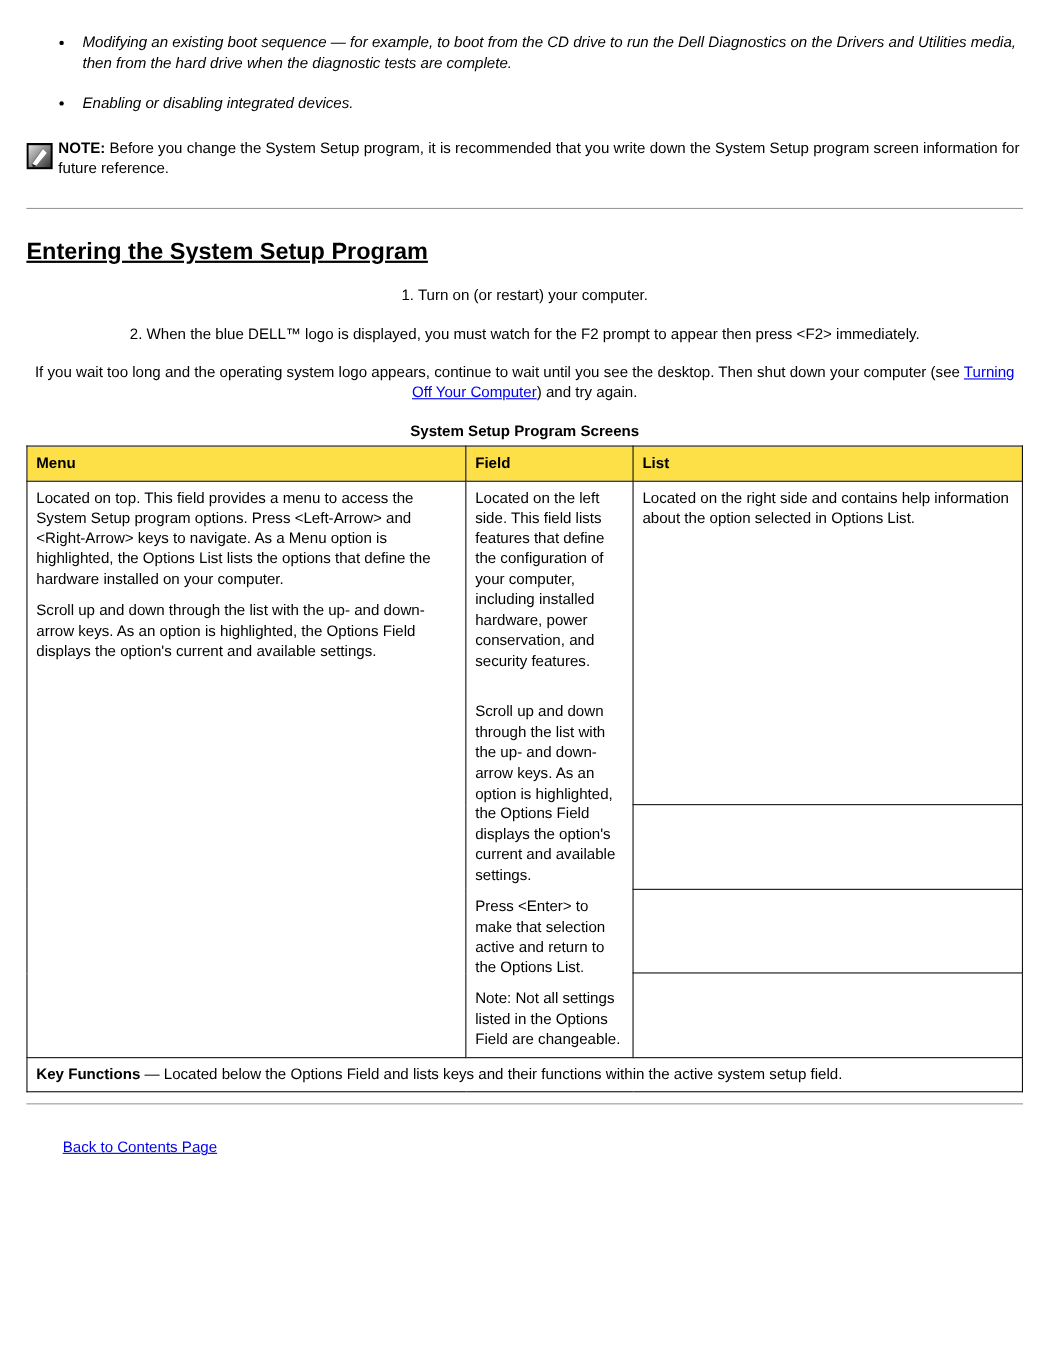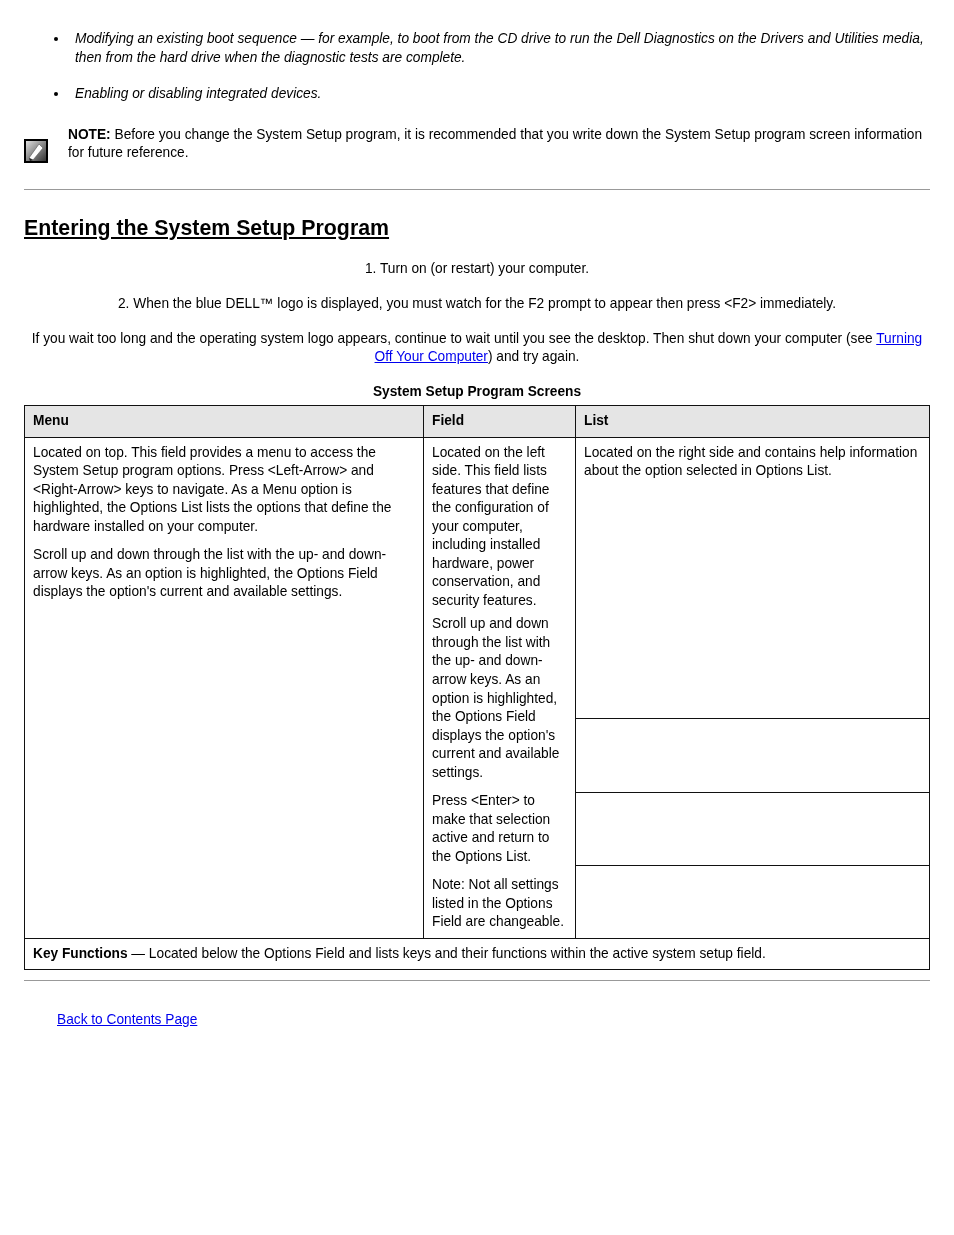--- a/index.html
+++ b/index.html
@@ -16,22 +16,22 @@
     margin: 4px 0 12px 0;
     padding-left: 45px;
   }
   ul.bullets li {
     margin: 6px 0 18px 0;
     padding-left: 6px;
     font-style: italic;
   }
   .note-row {
     display: flex;
-    align-items: flex-end;
-    gap: 20px;
+    align-items: center;
+    gap: 5px;
     margin-top: 6px;
   }
   .note-icon {
     width: 24px;
     height: 24px;
     flex: 0 0 24px;
   }
   .note-text { padding-top: 4px; }
   hr.rule {
     border: none;
@@ -61,21 +61,21 @@
   table.keys col.c2 { width: 152px; }
   table.keys th, table.keys td {
     border: 1px solid #111;
     padding: 6px 8px;
     vertical-align: top;
     text-align: left;
     font-size: 10.3pt;
   }
   table.keys th {
     font-weight: bold;
-    background: #e5e5e5;
+    background: #fde047;
   }
   .back-link { margin-top: 16px; display: inline-block; margin-left: 33px; }
 </style>
 </head>
 <body>
 
 
 
 <ul class="bullets">
   <li>Modifying an existing boot sequence — for example, to boot from the CD drive to run the Dell Diagnostics on the Drivers and Utilities media, then from the hard drive when the diagnostic tests are complete.</li>
@@ -128,21 +128,21 @@
       <th>List</th>
     </tr>
   </thead>
   <tbody>
     <tr>
       <td rowspan="4">
         <div style="margin-bottom:10px">Located on top. This field provides a menu to access the System Setup program options. Press &lt;Left-Arrow&gt; and &lt;Right-Arrow&gt; keys to navigate. As a Menu option is highlighted, the Options List lists the options that define the hardware installed on your computer.</div>
         <div>Scroll up and down through the list with the  up- and down-arrow keys. As an option is highlighted, the Options Field displays the option's current and available settings.</div>
       </td>
       <td rowspan="4">
-        <div style="margin-bottom:5px">Located on the left side. This field lists features that define the configuration of your computer, including installed hardware, power conservation, and security features.</div>
+        <div style="margin-bottom:28px">Located on the left side. This field lists features that define the configuration of your computer, including installed hardware, power conservation, and security features.</div>
         <div style="margin-bottom:10px">Scroll up and down through the list with the  up- and down-arrow keys. As an option is highlighted, the Options Field displays the option's current and available settings.</div>
         <div style="margin-bottom:10px">Press &lt;Enter&gt; to make that selection active and return to the Options List.</div>
         <div>Note: Not all settings listed in the Options Field are changeable.</div>
       </td>
       <td>Located on the right side and contains help information about the option selected in Options List.</td>
     </tr>
     <tr>
       <td></td>
     </tr>
     <tr>

